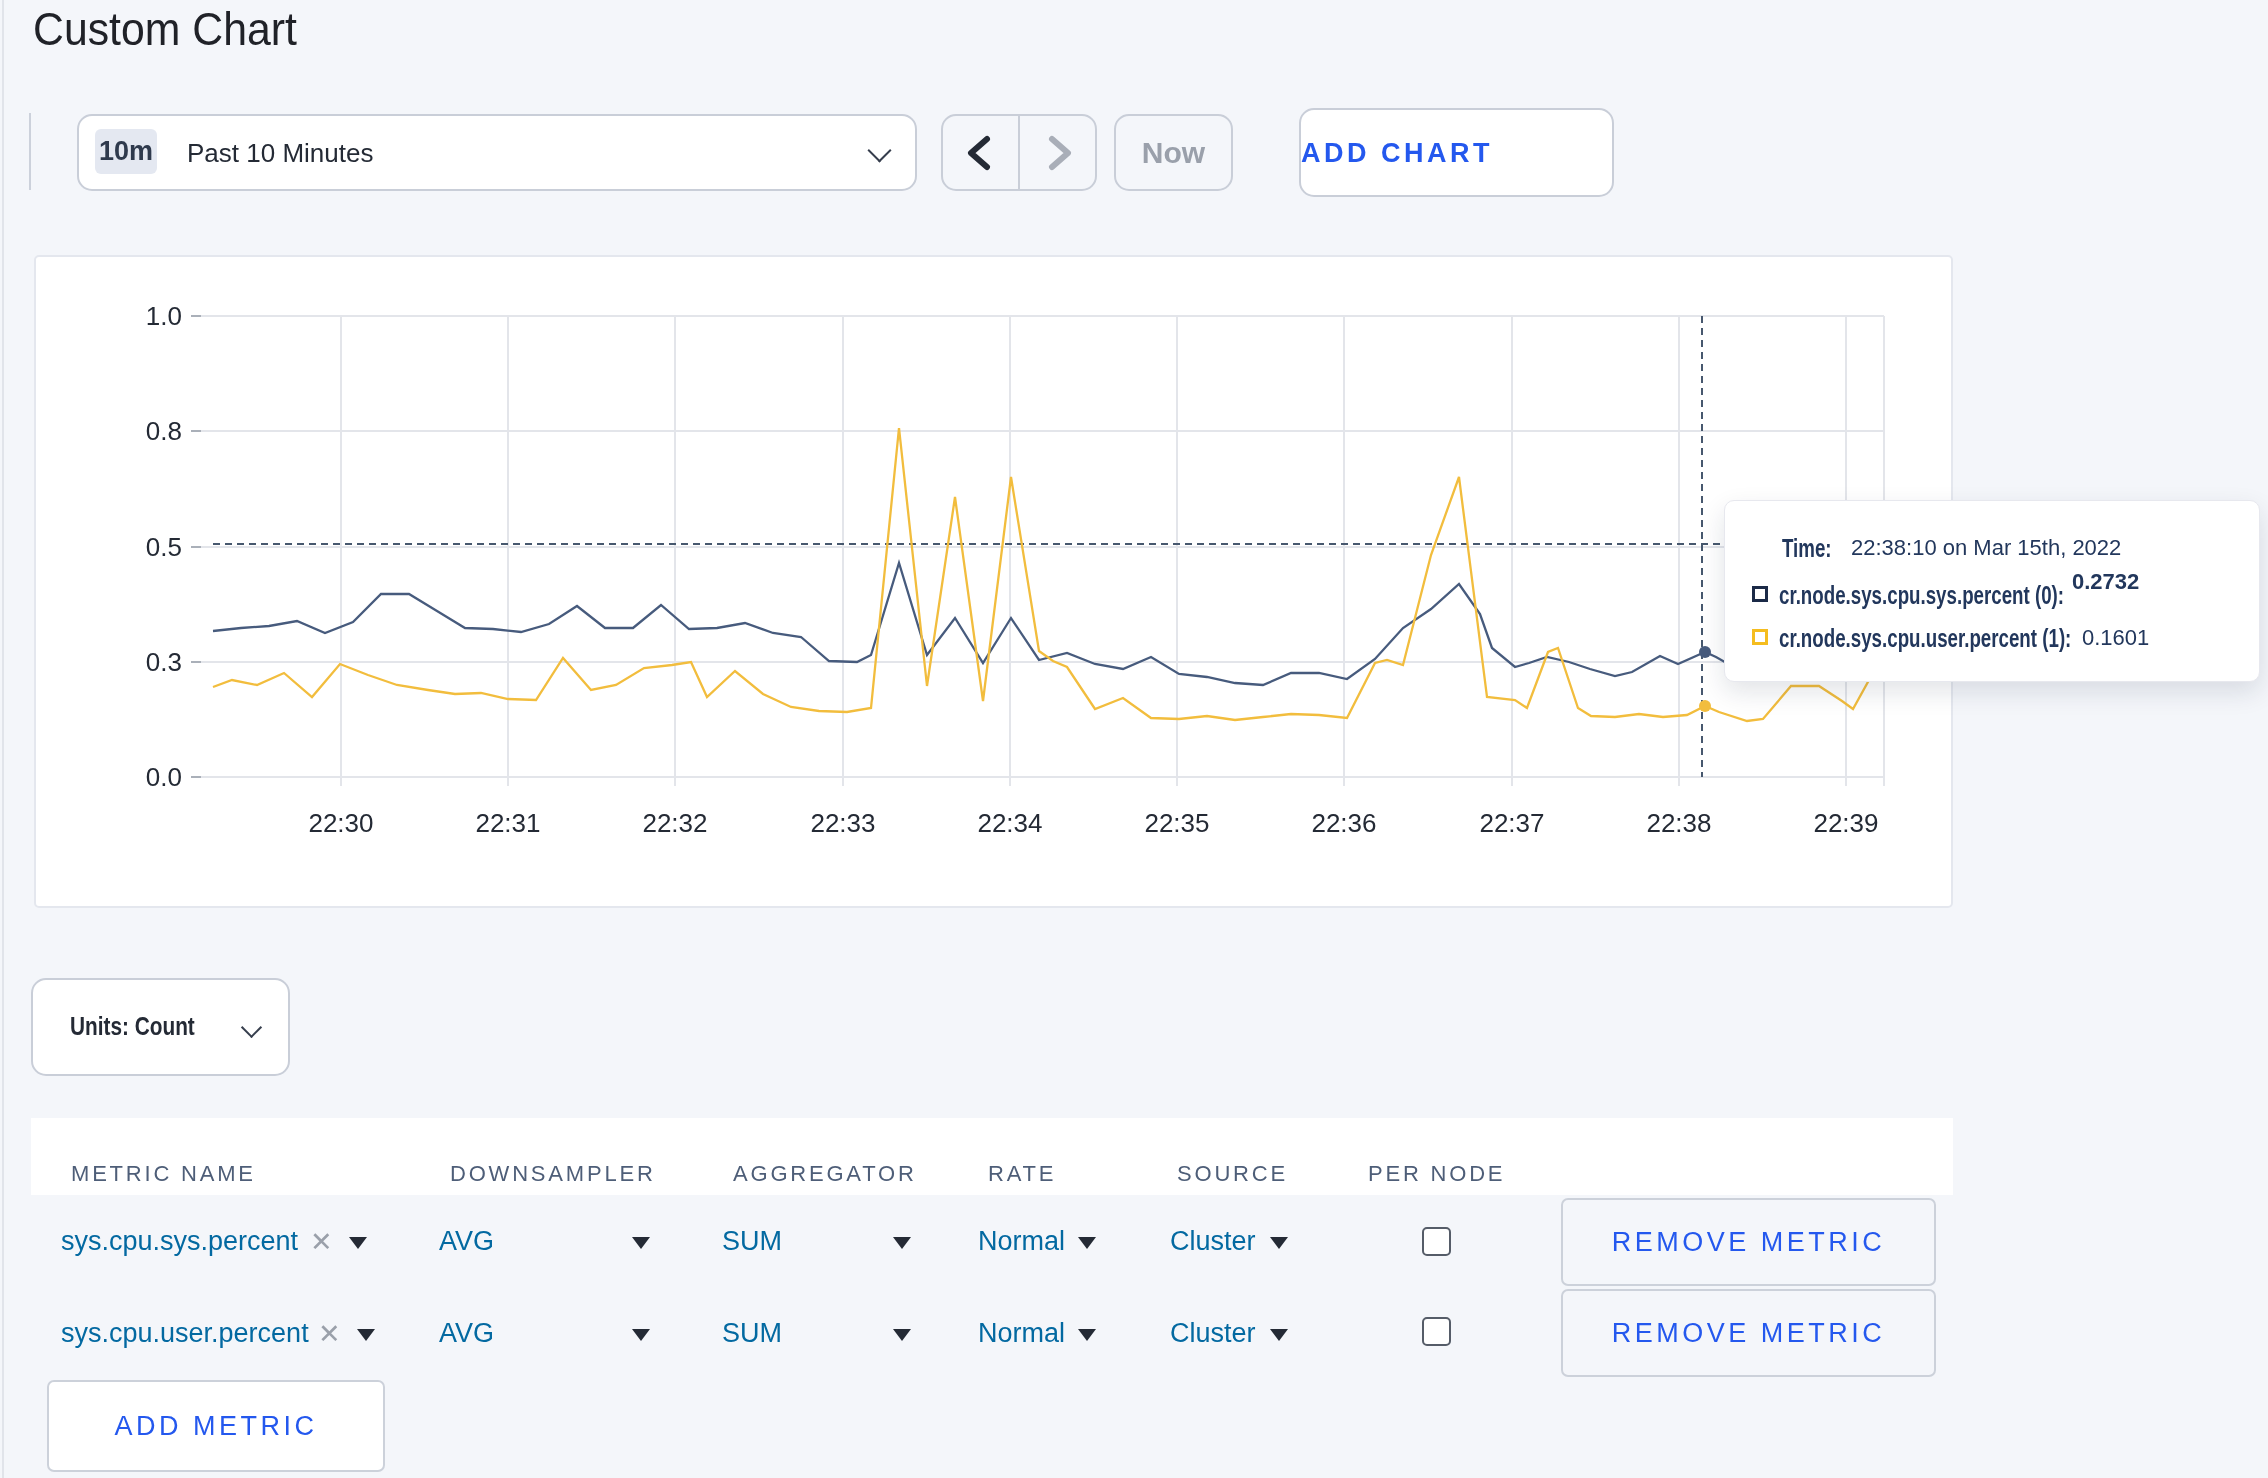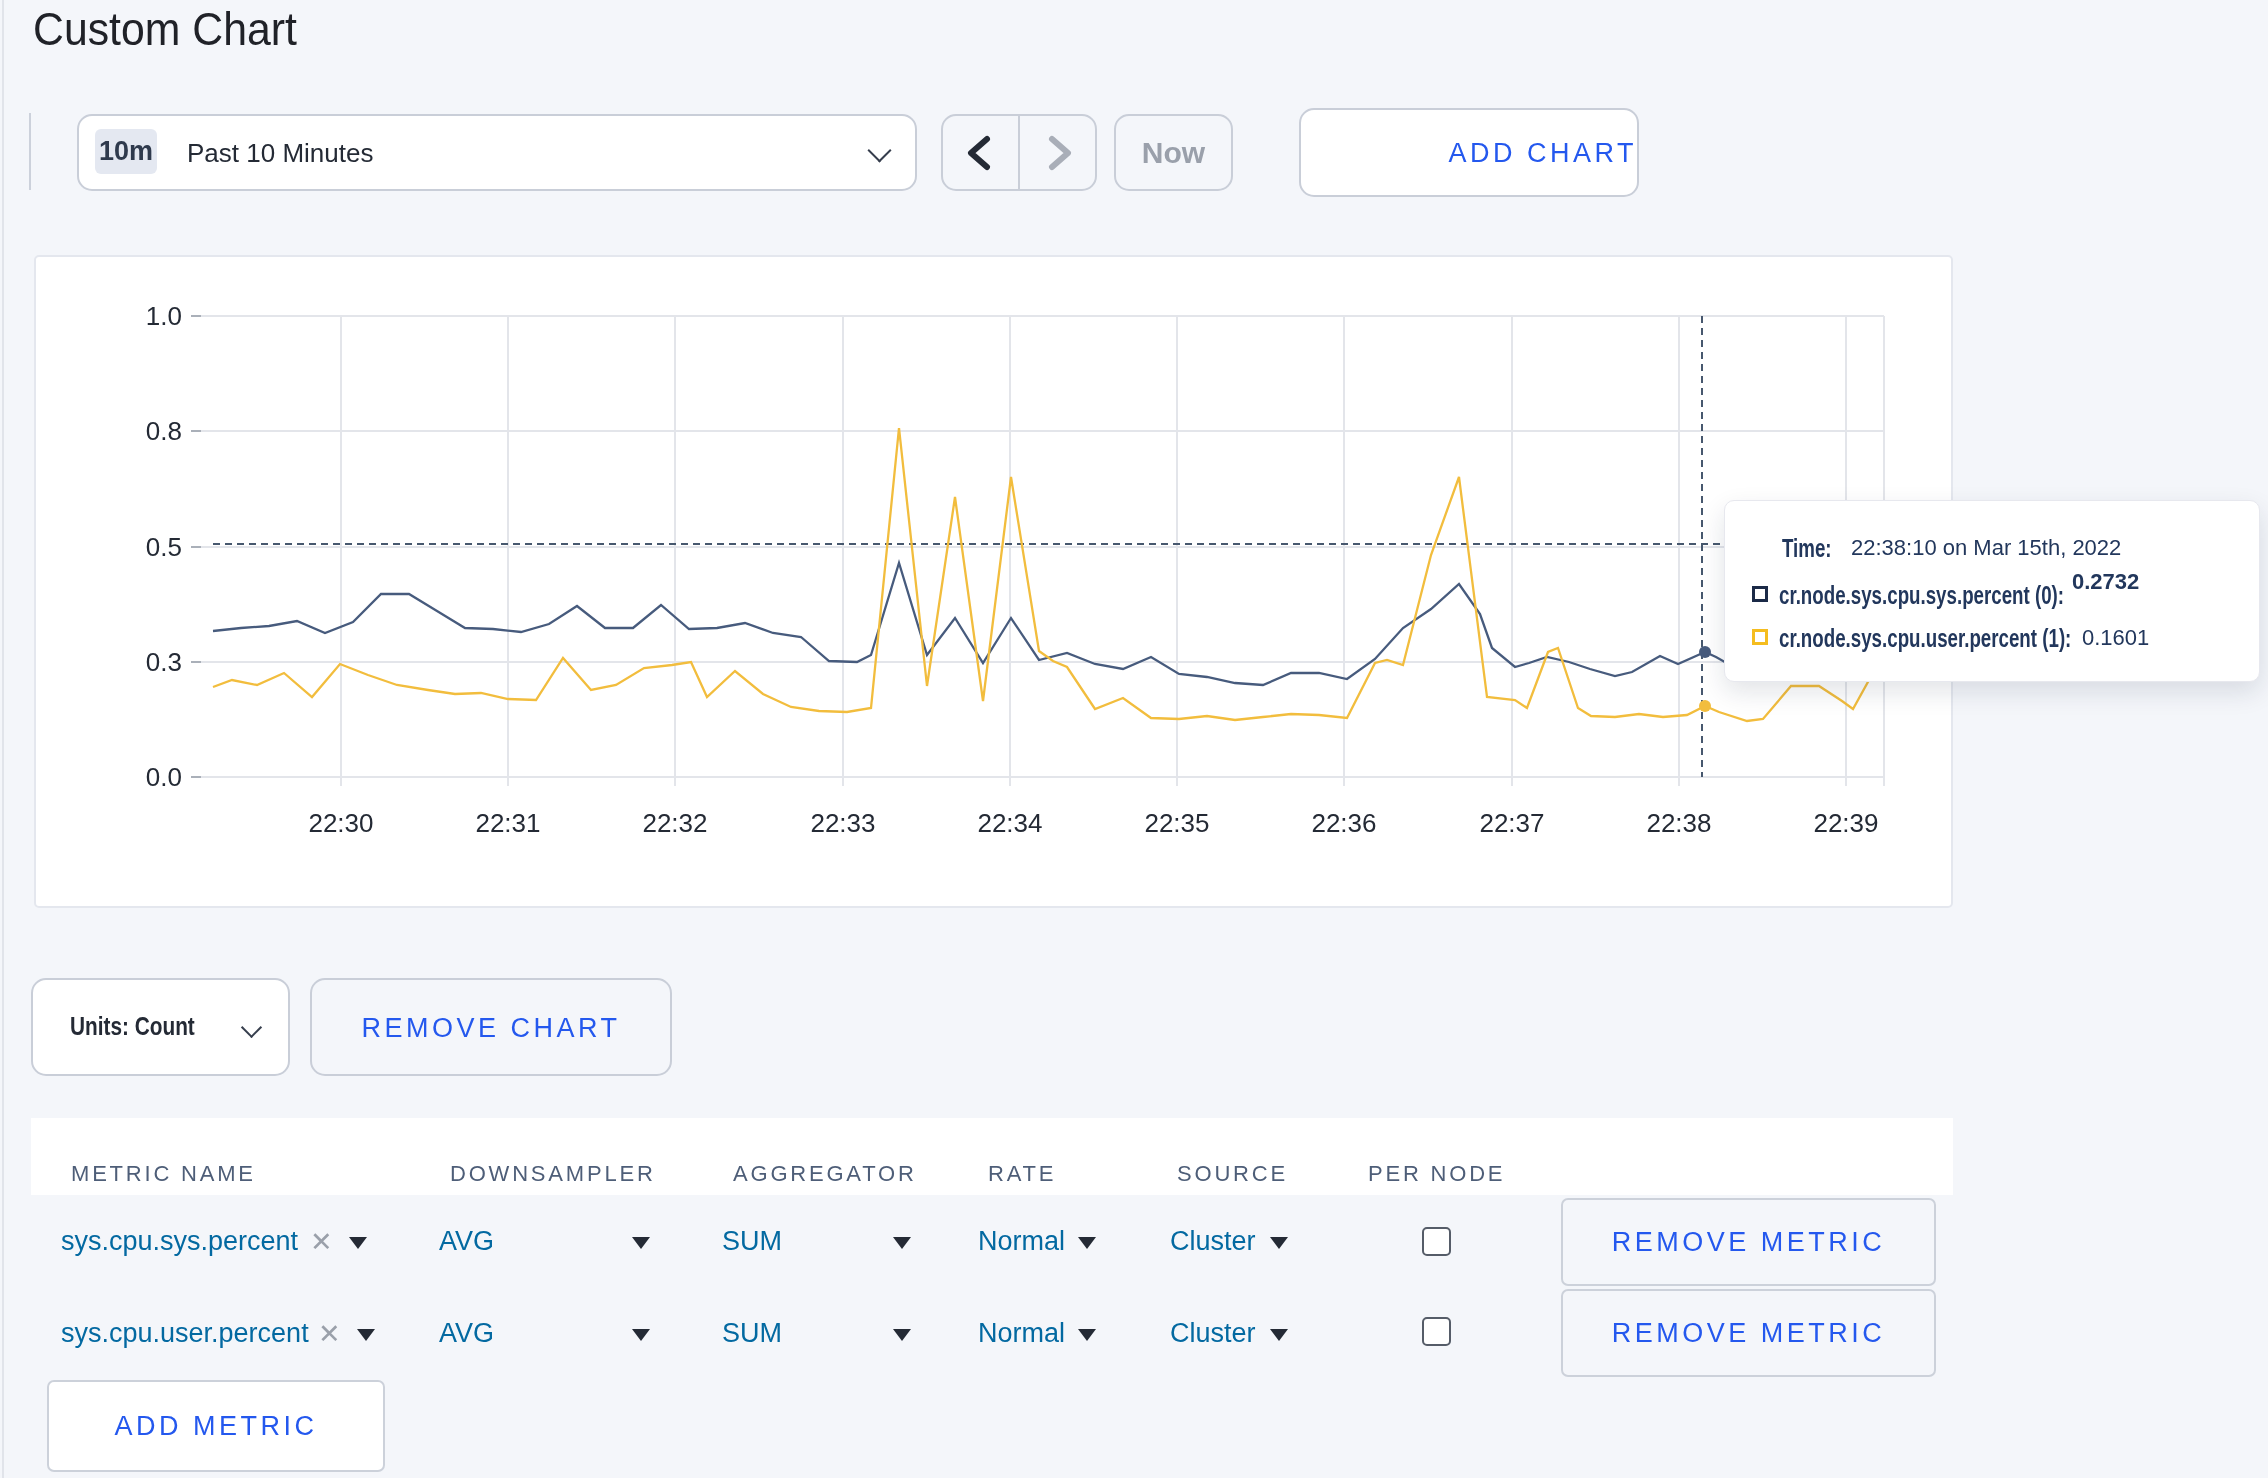--- a/index.html
+++ b/index.html
@@ -14,22 +14,22 @@
   #dropdown{left:77px;top:114px;width:840px;height:77px;}
   #badge10m{left:95px;top:129px;width:62px;height:45px;background:#e4e8f1;border-radius:6px;
             font-size:27px;font-weight:bold;color:#2f3a4d;text-align:center;line-height:45px;}
   #pastlbl{left:187px;top:138px;font-size:26px;color:#242a35;}
   .chev{width:22px;height:22px;border-right:3px solid #363e4d;border-bottom:3px solid #363e4d;transform:rotate(45deg);}
   #ddchev{left:871px;top:142px;width:15px;height:15px;border-width:2.5px;border-color:#363e4d;}
   #navgroup{left:941px;top:114px;width:156px;height:77px;background:transparent;}
   #navdiv{left:1018px;top:115px;width:2px;height:75px;background:#c9ced8;}
   #nowbtn{left:1114px;top:114px;width:119px;height:77px;background:transparent;
           font-size:30px;font-weight:600;color:#9aa0ab;text-align:center;line-height:74px;}
-  #addchart{left:1299px;top:108px;width:340px;height:89px;font-size:27px;font-weight:400;color:#2458ee;
-            letter-spacing:3.5px;text-align:right;line-height:86px;}
+  #addchart{left:1299px;top:108px;width:315px;height:89px;font-size:27px;font-weight:700;color:#2458ee;
+            letter-spacing:3.5px;text-align:left;line-height:86px;}
   
   #card{left:34px;top:255px;width:1919px;height:653px;background:#fff;border:2px solid #e4e7ee;border-radius:5px;box-sizing:border-box;}
   #chartsvg{left:0;top:0;}
   
   #tooltip{left:1724px;top:500px;width:534px;height:180px;background:#fff;border:1px solid #e7e8ee;border-radius:10px;
            box-shadow:0 10px 26px rgba(20,30,60,0.12);color:#22375c;}
   .tb{position:absolute;font-size:26px;font-weight:bold;transform:scaleX(0.72);transform-origin:0 50%;white-space:nowrap;}
   .tv{position:absolute;font-size:22px;white-space:nowrap;}
   .sq{position:absolute;width:16px;height:16px;box-sizing:border-box;border:3.5px solid #1b2a47;}
   
@@ -142,21 +142,20 @@
     <div class="tb" style="left:54px;top:79px;">cr.node.sys.cpu.sys.percent (0):</div>
     <div class="tv" style="left:347px;top:68px;font-weight:bold;">0.2732</div>
     <span class="sq" style="left:27px;top:128px;border-color:#f5bd1f;"></span>
     <div class="tb" style="left:54px;top:122px;">cr.node.sys.cpu.user.percent (1):</div>
     <div class="tv" style="left:357px;top:124px;">0.1601</div>
   </div>
 
   <div id="unitsbtn" class="abs ctl"></div>
   <div id="unitslbl" class="abs">Units: Count</div>
   <div id="unitschev" class="abs chev"></div>
-  <div id="removechart" class="abs ctl">REMOVE CHART</div>
 
   <div id="theadband" class="abs"></div>
   <div class="th" style="left:71px;">METRIC NAME</div>
   <div class="th" style="left:450px;">DOWNSAMPLER</div>
   <div class="th" style="left:733px;">AGGREGATOR</div>
   <div class="th" style="left:988px;">RATE</div>
   <div class="th" style="left:1177px;">SOURCE</div>
   <div class="th" style="left:1368px;">PER NODE</div>
 
   <div class="rowtxt" style="left:61px;top:1226px;">sys.cpu.sys.percent</div>

